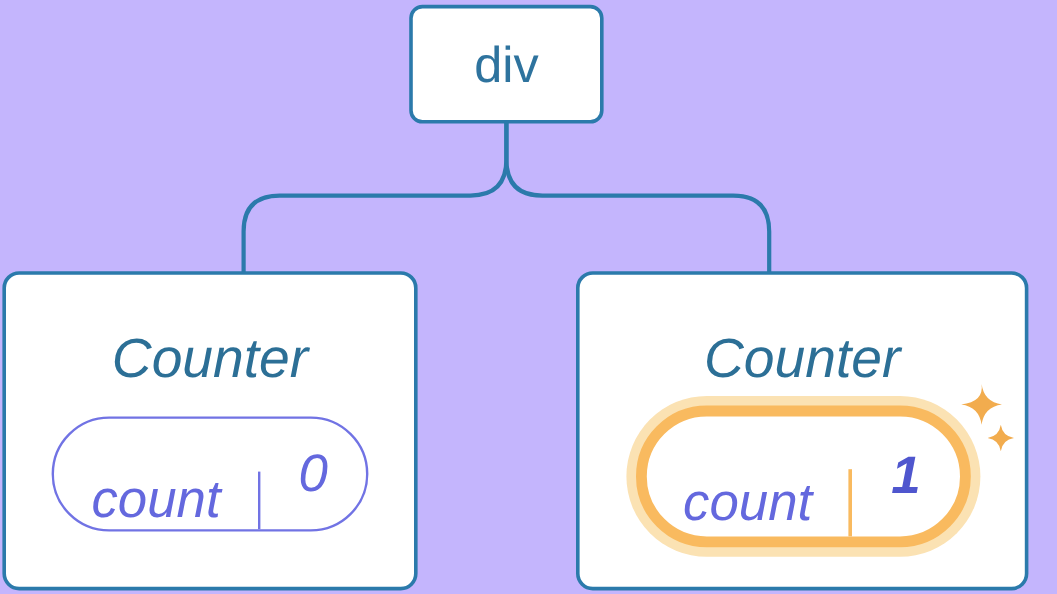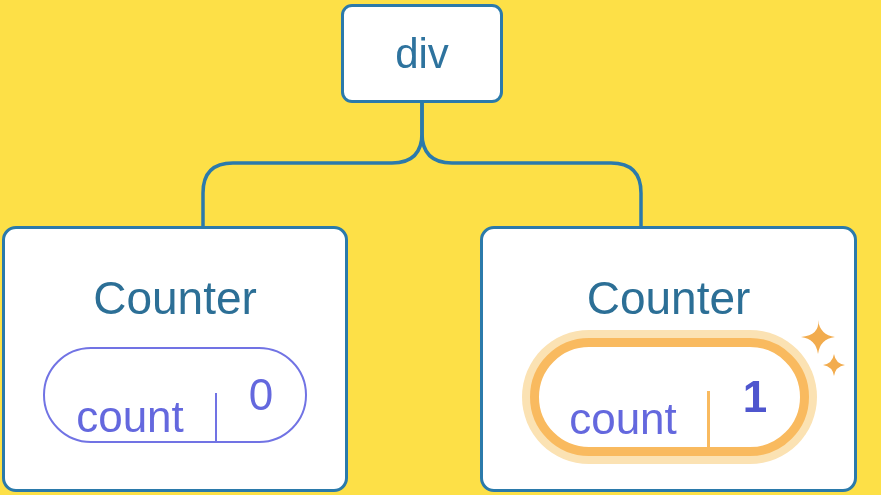--- a/index.html
+++ b/index.html
@@ -2,21 +2,21 @@
 <html><head>
 <meta charset="utf-8">
 <style>
   html, body { margin: 0; padding: 0; background: #4C6A72; }
   * { box-sizing: content-box; }
 
   .canvas {
     position: relative;
     width: 881px;
     height: 495px;
-    background: #fde047;
+    background: #c4b5fd;
     overflow: hidden;
     font-family: "Liberation Sans", sans-serif;
   }
 
   .connector {
     position: absolute;
     left: 0; top: 0;
     width: 881px; height: 495px;
   }
   .connector path {
@@ -39,20 +39,21 @@
     color: #2E739E;
   }
 
   .card {
     position: absolute;
     top: 226px;
     height: 260px;
     background: #FFFFFF;
     border: 3px solid #2B7AAB;
     border-radius: 14px;
+    font-style: italic;
   }
   .card-left  { left: 2px;   width: 340px; }
   .card-right { left: 480px; width: 371px; }
 
   .card-title {
     position: absolute;
     left: 0; right: 0;
     top: 46px;
     text-align: center;
     font-size: 46px;

